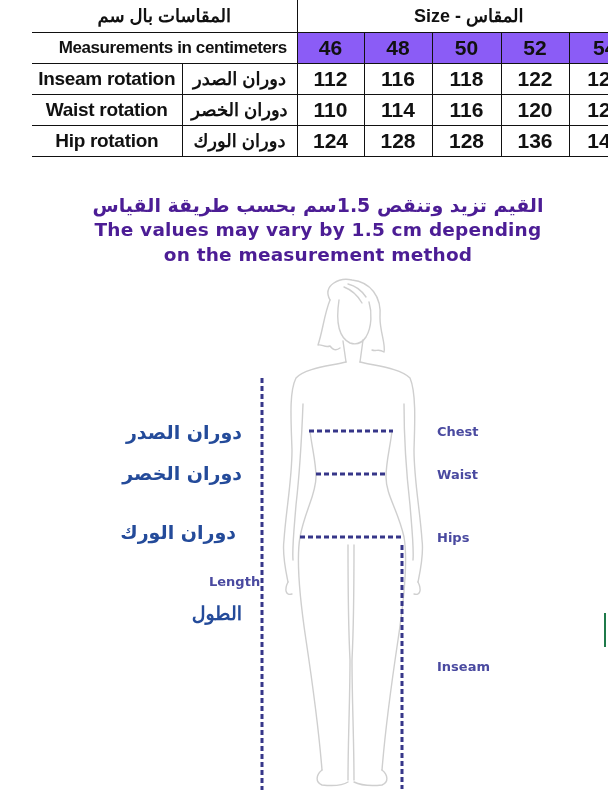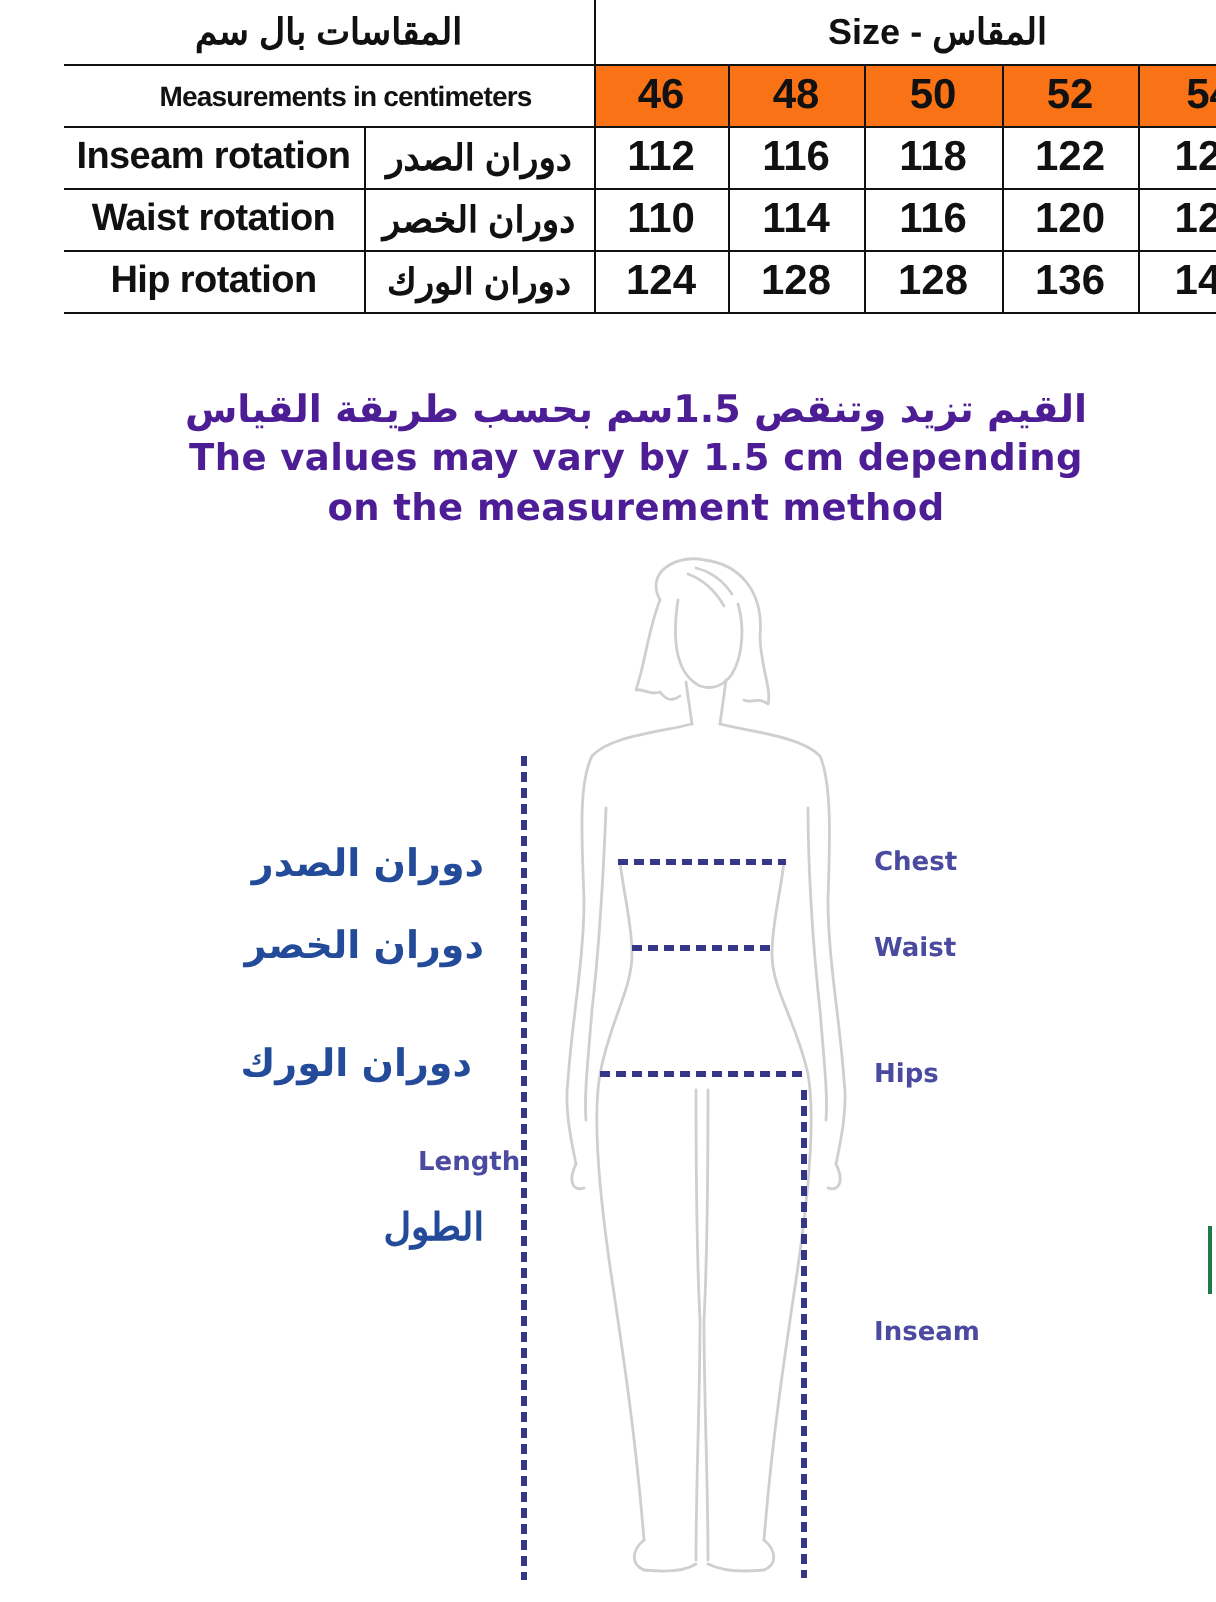--- a/index.html
+++ b/index.html
@@ -2,22 +2,22 @@
 <html><head>
 <meta charset="utf-8">
 <style>
   html, body { margin: 0; padding: 0; background: #ffffff; }
   body { width: 608px; height: 801px; position: relative; overflow: hidden; font-family: "DejaVu Sans", sans-serif; }
 
   .size-table { position: absolute; left: 0; top: 0; width: 608px; border-collapse: collapse; table-layout: fixed; margin-left: 32px; }
   .size-table td { border: 1.5px solid #111; padding: 0; text-align: center; vertical-align: middle; height: 30px; font-family: "Liberation Sans", sans-serif; font-weight: bold; color: #111; white-space: nowrap; overflow: hidden; }
   .size-table .hdr-ar { font-size: 18px; border-top: none; border-left: none; }
   .size-table .hdr-size { font-size: 18px; border-top: none; }
-  .size-table .hdr-en { font-size: 14px; letter-spacing: -0.4px; border-left: none; padding-left: 17px; }
-  .size-table .gray { background: #f97316; font-size: 21px; }
+  .size-table .hdr-en { font-size: 17px; letter-spacing: -0.4px; border-left: none; padding-left: 17px; }
+  .size-table .gray { background: #8b5cf6; font-size: 21px; }
   .size-table .lbl-en { font-size: 19px; border-left: none; letter-spacing: -0.3px; }
   .size-table .lbl-ar { font-size: 18px; }
   .size-table .val { font-size: 21px; }
   .size-table .last-col { border-right: none; }
 
   .note { position: absolute; left: 14px; width: 608px; text-align: center; font-weight: bold; color: #4c1d95; }
   .note-ar { top: 194px; font-family: "DejaVu Sans", sans-serif; font-size: 19px; }
   .note-en1 { top: 219px; font-family: "DejaVu Sans", sans-serif; font-size: 18.5px; letter-spacing: 0.2px; }
   .note-en2 { top: 244px; font-family: "DejaVu Sans", sans-serif; font-size: 18.5px; letter-spacing: 0.2px; }
 

